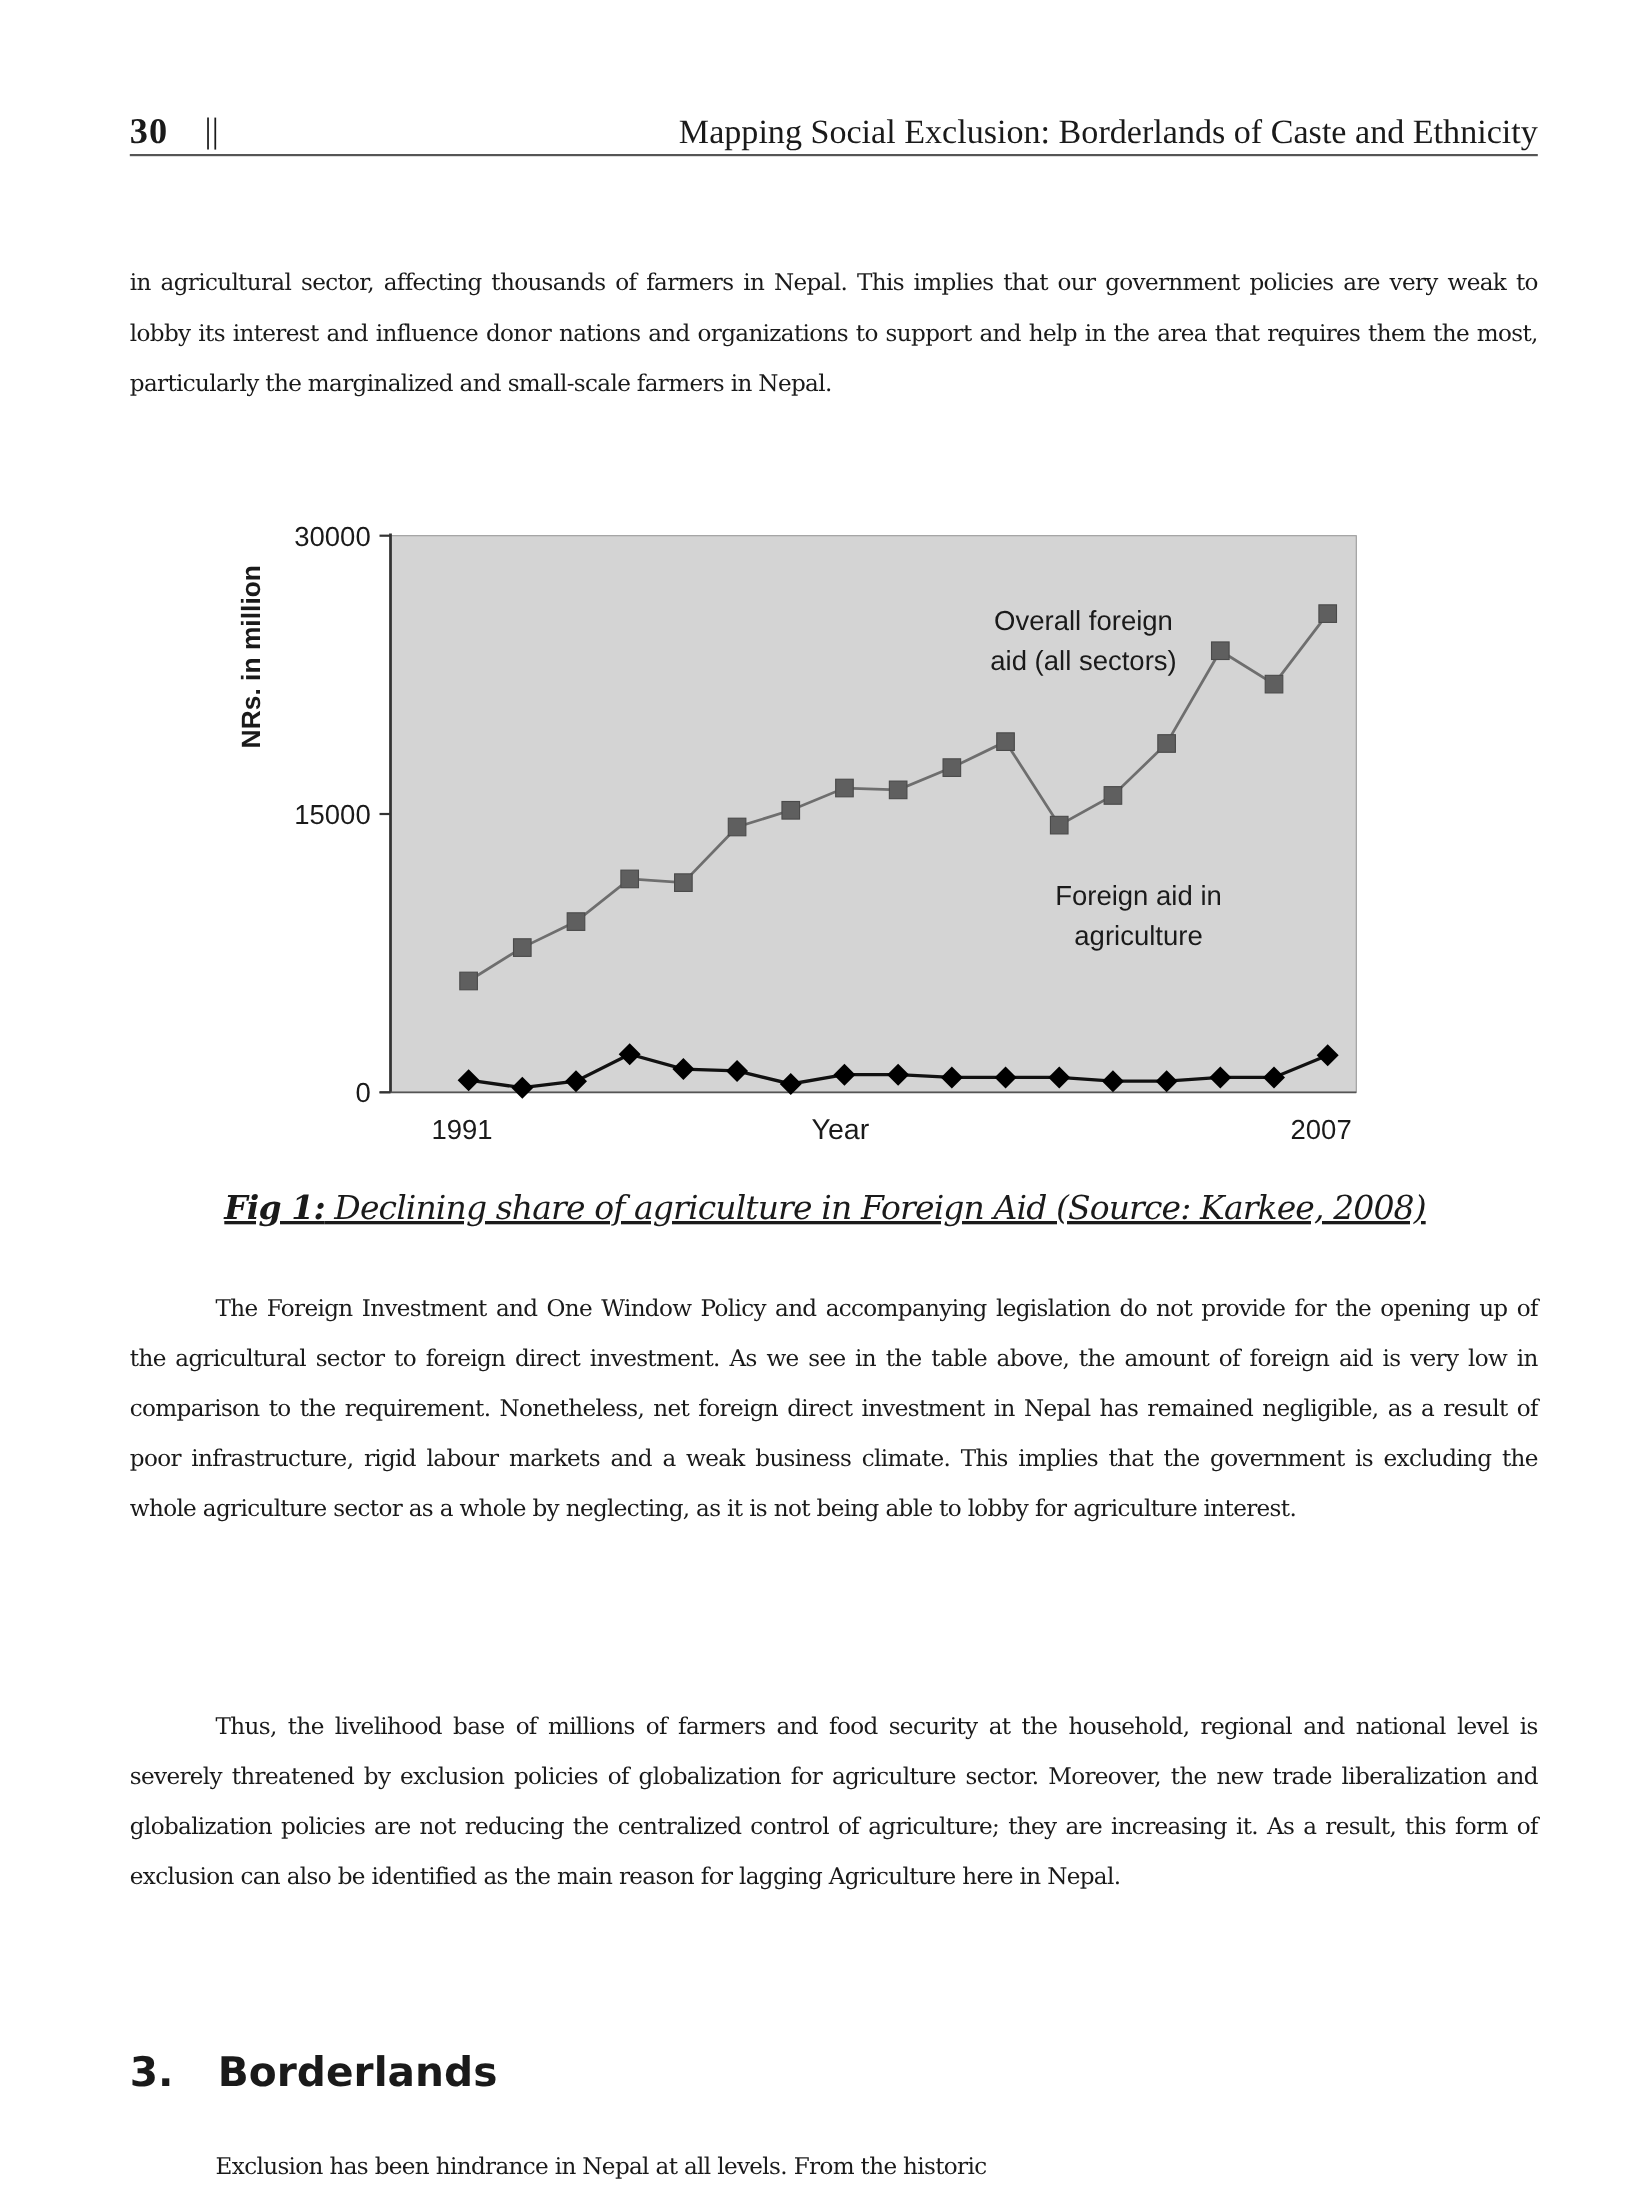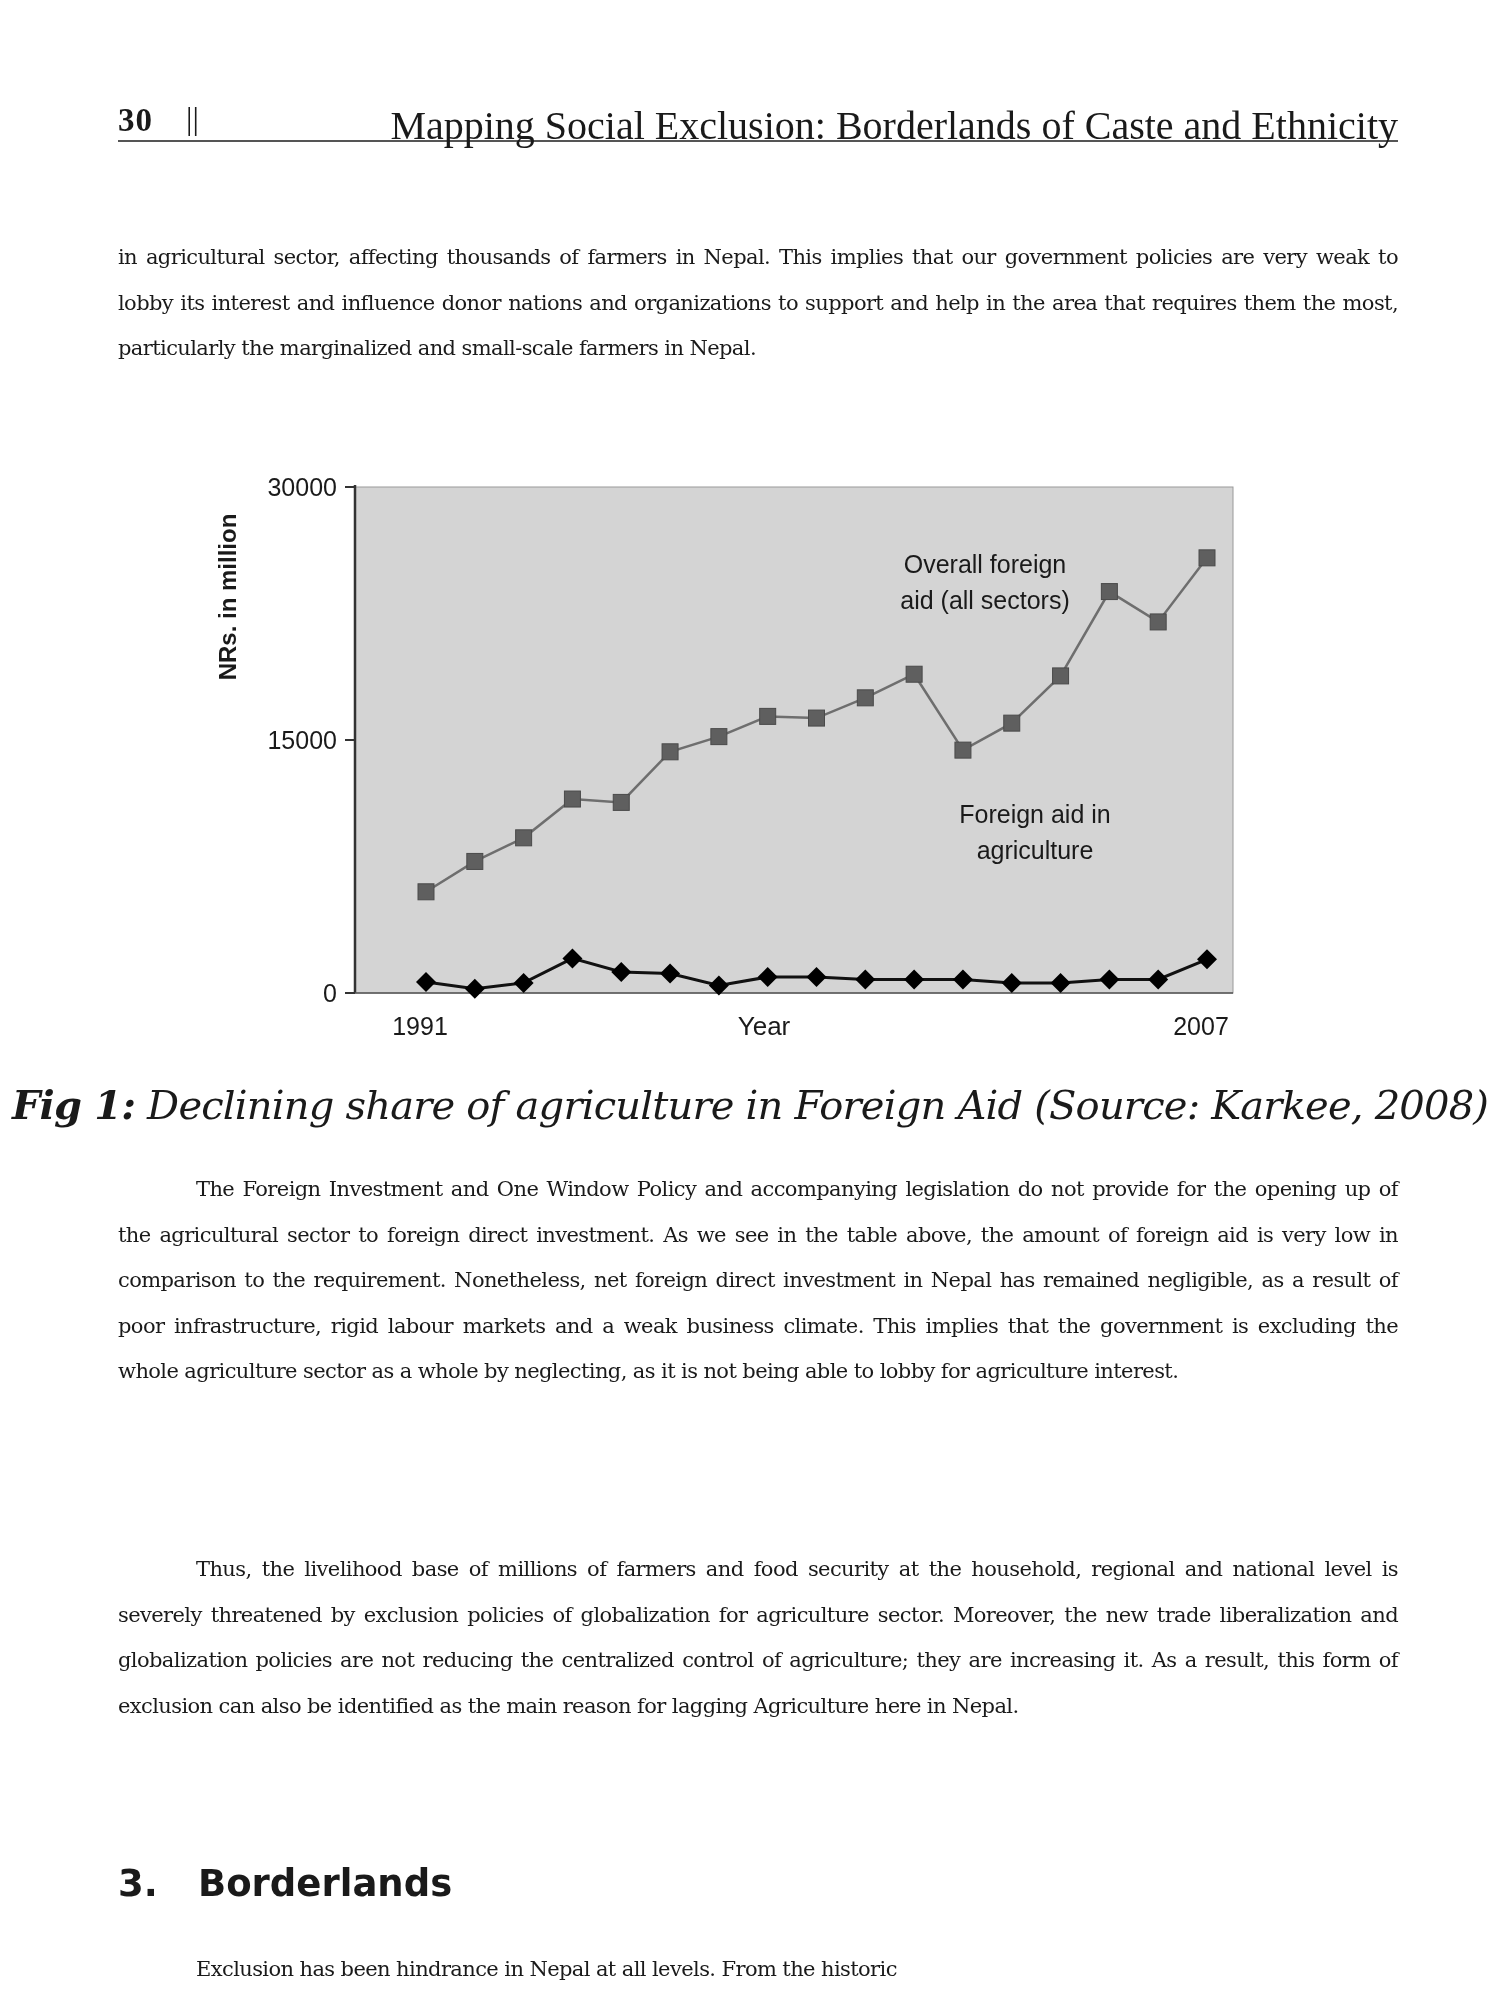--- a/index.html
+++ b/index.html
@@ -3,31 +3,31 @@
 <meta charset="utf-8">
 <style>
   html, body { margin: 0; padding: 0; background: #ffffff; }
   body { width: 1500px; height: 2000px; position: relative; overflow: hidden;
          font-family: "DejaVu Serif", "Liberation Serif", serif; color: #1a1a1a; }
   .header { position: absolute; left: 118px; top: 96px; width: 1280px; height: 44px;
             border-bottom: 2px solid #555; }
   .page-num { position: absolute; left: 0; top: 6px; font-size: 33px; font-weight: bold;
               font-family: "Liberation Serif", serif; letter-spacing: 1px; text-align: center; }
   .page-sep { position: absolute; left: 68px; top: 4px; font-size: 32px; font-family: "Liberation Serif", serif; }
-  .running-title { position: absolute; right: 0; top: 6px; font-size: 40px;
+  .running-title { position: absolute; right: 0; top: 6px; font-size: 31px;
                    font-family: "Liberation Serif", serif; white-space: nowrap; }
   .para { position: absolute; left: 118px; width: 1280px; font-size: 21px; line-height: 45.5px;
           text-align: justify; font-family: "DejaVu Serif", serif; letter-spacing: -0.6px; word-spacing: 0px; }
   .para.indent { text-indent: 78px; }
   #para-1 { top: 214px; }
   #para-2 { top: 1146px; }
   #para-3 { top: 1526px; }
   #para-4 { top: 1926px; }
   .caption { position: absolute; left: 0; width: 1500px; top: 1081px; text-align: center;
-             font-size: 40px; font-style: italic; font-family: "DejaVu Serif", serif; letter-spacing: -0.8px; }
+             font-size: 30px; font-style: italic; font-family: "DejaVu Serif", serif; letter-spacing: -0.8px; text-decoration: underline; }
   .caption b { font-weight: bold; }
   .section-heading { position: absolute; left: 118px; top: 1862px; font-size: 37px; font-weight: bold;
                      font-family: "DejaVu Sans", sans-serif; }
   .section-heading .num { display: inline-block; width: 80px; }
   .chart-wrap { position: absolute; left: 200px; top: 460px; width: 1100px; height: 600px; }
   .chart-wrap svg { width: 1100px; height: 600px; display: block; }
   .chart-text { font-family: "Liberation Sans", sans-serif; fill: #1a1a1a; }
 </style>
 </head>
 <body>

